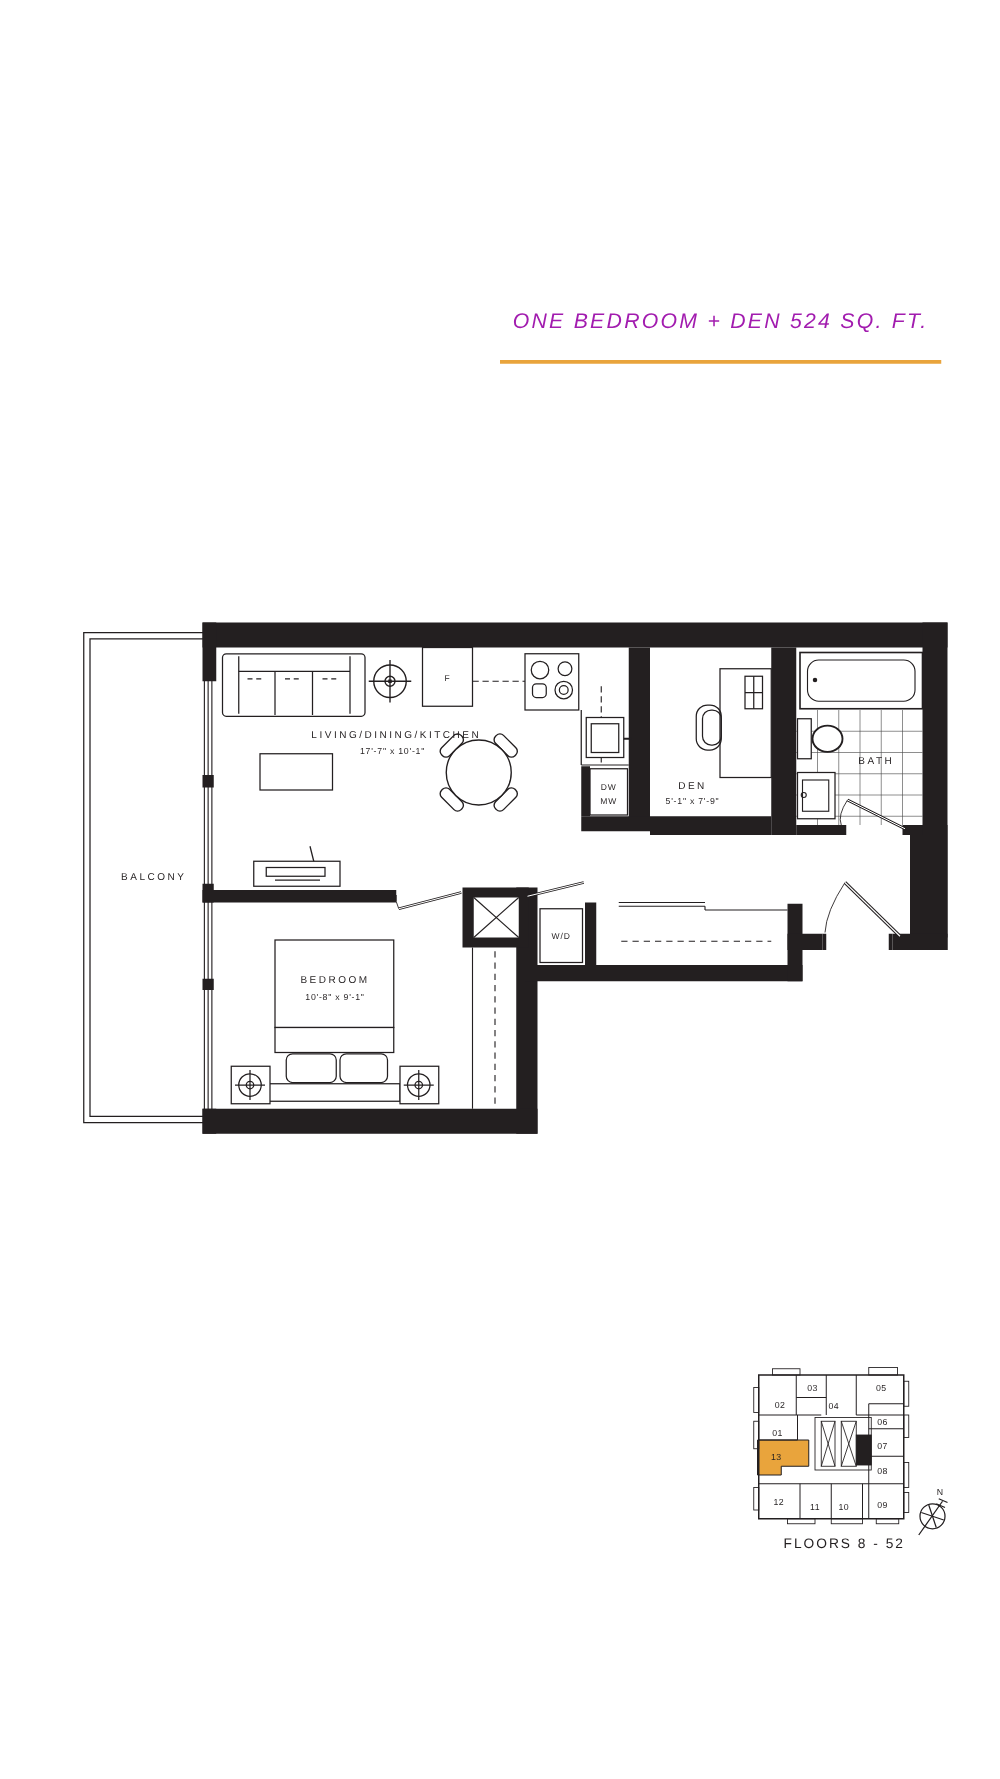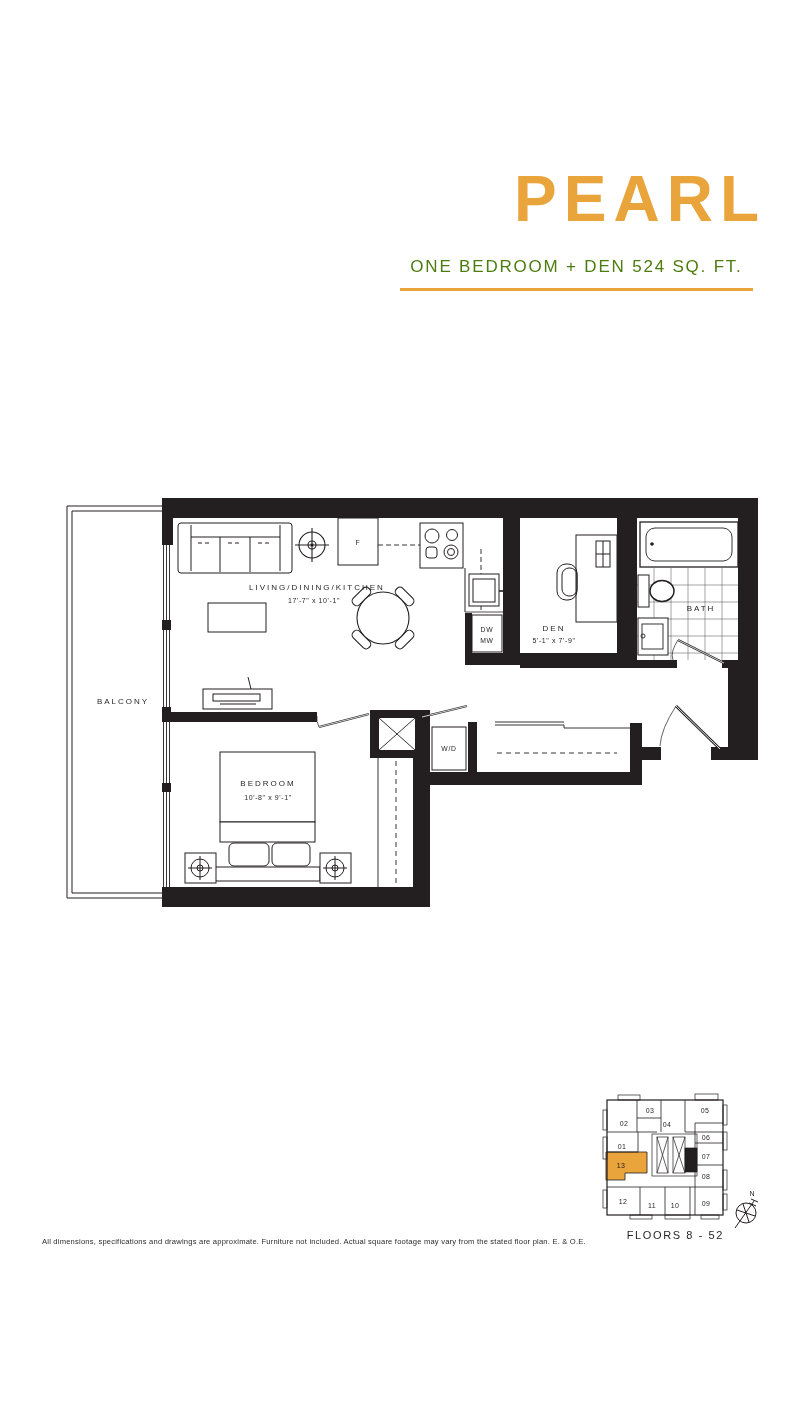--- a/index.html
+++ b/index.html
@@ -1,40 +1,39 @@
 <!DOCTYPE html>
 <html><head>
 <meta charset="utf-8">
 <style>
   html,body{margin:0;padding:0;background:#ffffff;}
   #page{position:relative;width:800px;height:1423px;background:#ffffff;overflow:hidden;
         font-family:"Liberation Sans",sans-serif;color:#231F20;}
   .abs{position:absolute;}
   #plan-title{top:167px;right:34px;font-size:64px;font-weight:700;letter-spacing:7px;
               color:#E9A43C;white-space:nowrap;line-height:1;}
-  #plan-subtitle{top:258px;left:400px;width:353px;text-align:center;font-size:17px;
-              letter-spacing:1.8px;color:#4d7c0f;white-space:nowrap;line-height:1;}
+  #plan-subtitle{top:248px;left:400px;width:353px;text-align:center;font-size:17px;
+              letter-spacing:1.8px;color:#a21caf;white-space:nowrap;line-height:1;font-style:italic;}
   #title-rule{top:288px;left:400px;width:353px;height:2.5px;background:#E9A43C;}
   #floors-label{top:1229px;left:598px;width:126px;text-align:right;font-size:11px;
               letter-spacing:1.6px;color:#231F20;}
   #disclaimer{top:1237px;left:42px;width:560px;font-size:7.6px;letter-spacing:0.2px;
               color:#2B2B2B;white-space:nowrap;}
   svg text{font-family:"Liberation Sans",sans-serif;fill:#231F20;}
   .room-label{font-size:8px;letter-spacing:2px;text-anchor:middle;}
   .dim-label{font-size:7px;letter-spacing:0.6px;text-anchor:middle;}
   .tiny-label{font-size:6.8px;letter-spacing:0.8px;text-anchor:middle;}
   .kp-label{font-size:7px;letter-spacing:0.3px;text-anchor:middle;}
   .n-label{font-size:7px;text-anchor:middle;}
 </style>
 </head>
 <body>
 
 <div id="page">
 
-  <div id="plan-title" class="abs">PEARL</div>
   <div id="plan-subtitle" class="abs">ONE BEDROOM + DEN 524 SQ. FT.</div>
   <div id="title-rule" class="abs"></div>
 
   <svg class="abs" style="left:60px;top:485px;" width="700" height="430" viewBox="0 0 700 430">
 
     <g stroke="#231F20" stroke-width="1" fill="none">
       <path d="M103,21 L7,21 L7,413 L103,413"></path>
       <path d="M103,26 L12,26 L12,408 L103,408"></path>
     </g>
 
@@ -334,14 +333,13 @@
       <line x1="142" y1="128" x2="160" y2="134"></line>
       <line x1="148" y1="122" x2="154" y2="140"></line>
       <line x1="140" y1="146" x2="159" y2="119"></line>
       <line x1="154" y1="121" x2="161" y2="124"></line>
       <line x1="156" y1="117" x2="163" y2="120"></line>
     </g>
     <text class="n-label" x="157" y="114">N</text>
   </svg>
 
   <div id="floors-label" class="abs">FLOORS 8 - 52</div>
-  <div id="disclaimer" class="abs">All dimensions, specifications and drawings are approximate. Furniture not included. Actual square footage may vary from the stated floor plan. E. &amp; O.E.</div>
 </div>
 
 </body></html>

